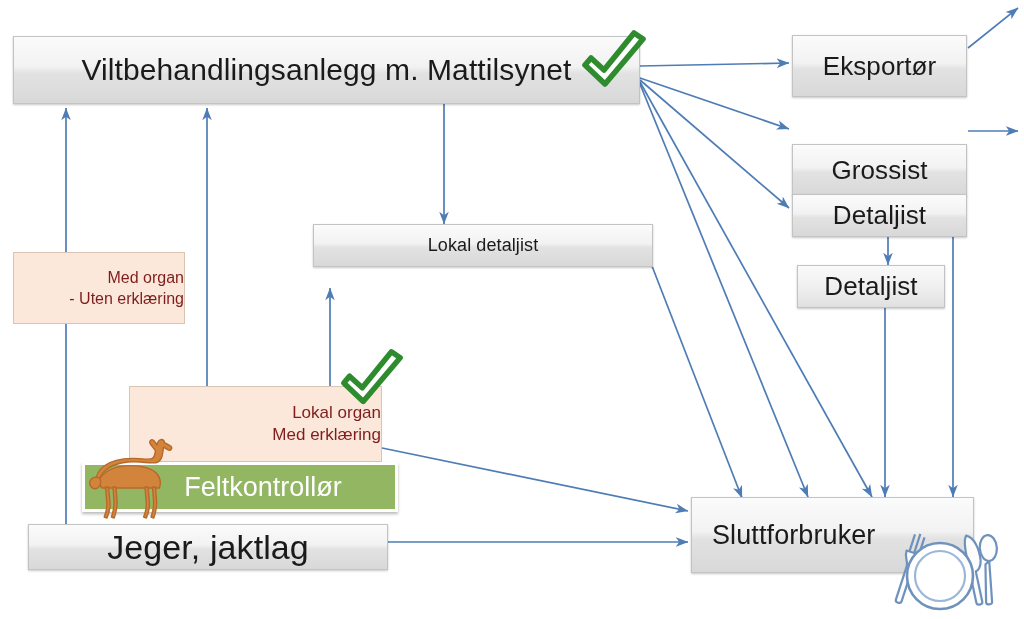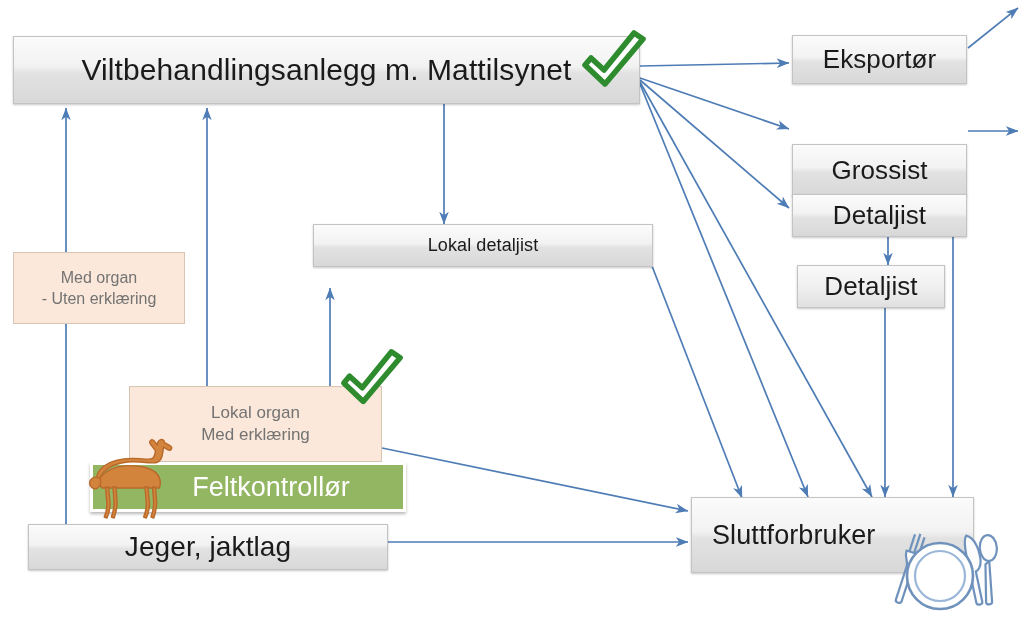--- a/index.html
+++ b/index.html
@@ -32,22 +32,22 @@
     background:linear-gradient(to bottom,#fafafa 0%,#ededed 60%,#e0e0e0 100%);
   }
 
   
   .note{
     position:absolute;
     box-sizing:border-box;
     border:1px solid #d9c5b4;
     background:#fbe8da;
     display:flex;flex-direction:column;
-    align-items:center;justify-content:center;
-    color:#737373;
+    align-items:flex-end;justify-content:center;
+    color:#7f1d1d;
     line-height:1.32;
     text-align:center;
   }
 
   
   .greenband{
     position:absolute;
     box-sizing:border-box;
     background:#93b663;
     border:3px solid #ffffff;
@@ -60,21 +60,21 @@
     text-align:center;
     padding-left:46px;
     box-sizing:border-box;
   }
 
   
   .t-top{font-size:30px;}
   .t-mid{font-size:18px;}
   .t-side{font-size:26px;}
   .t-end{font-size:27px;}
-  .t-jeger{font-size:28px;}
+  .t-jeger{font-size:34px;}
   .t-note-sm{font-size:16px;}
   .t-note{font-size:17px;}
   .t-green{font-size:27px;}
 
   .icon-layer{position:absolute;left:0;top:0;width:1024px;height:619px;pointer-events:none;}
   .abs{position:absolute;}
 </style>
 </head>
 <body>
 
@@ -122,21 +122,21 @@
       <path d="M968,48 L1018,8"></path>
 
       <path d="M968,131 L1018,131"></path>
     </g>
   </svg>
 
   <div class="node t-top" style="left:13px;top:36px;width:627px;height:68px;">
     <span>Viltbehandlingsanlegg m. Mattilsynet</span>
   </div>
 
-  <div class="node t-side" style="left:792px;top:35px;width:175px;height:49px;justify-content:center;">
+  <div class="node t-side" style="left:792px;top:35px;width:175px;height:62px;justify-content:center;">
     <span>Eksportør</span>
   </div>
 
   <div class="node t-side" style="left:792px;top:104px;width:175px;height:52px;margin-top:40px;">
     <span>Grossist</span>
   </div>
 
   <div class="node t-side" style="left:792px;top:194px;width:175px;height:43px;">
     <span>Detaljist</span>
   </div>
@@ -160,21 +160,21 @@
   <div class="note t-note-sm" style="left:13px;top:252px;width:172px;height:72px;">
     <span>Med organ</span>
     <span>- Uten erklæring</span>
   </div>
 
   <div class="note t-note" style="left:129px;top:386px;width:253px;height:76px;">
     <span>Lokal organ</span>
     <span>Med erklæring</span>
   </div>
 
-  <div class="greenband t-green" style="left:90px;top:462px;width:316px;height:50px;">
+  <div class="greenband t-green" style="left:82px;top:462px;width:316px;height:50px;">
     <span class="gtext">Feltkontrollør</span>
   </div>
 
   <div class="icon-layer">
 
     <svg class="abs" style="left:577px;top:27px;" width="72" height="72" viewBox="0 0 72 72">
       <g transform="translate(2,2)">
         <path d="M6,36 L12,29 L25,41 L55,4 L64,10 L26,55 Z" fill="#ffffff" stroke="#2e8b2e" stroke-width="5.6" stroke-linejoin="round" stroke-linecap="round"></path>
       </g>
     </svg>

